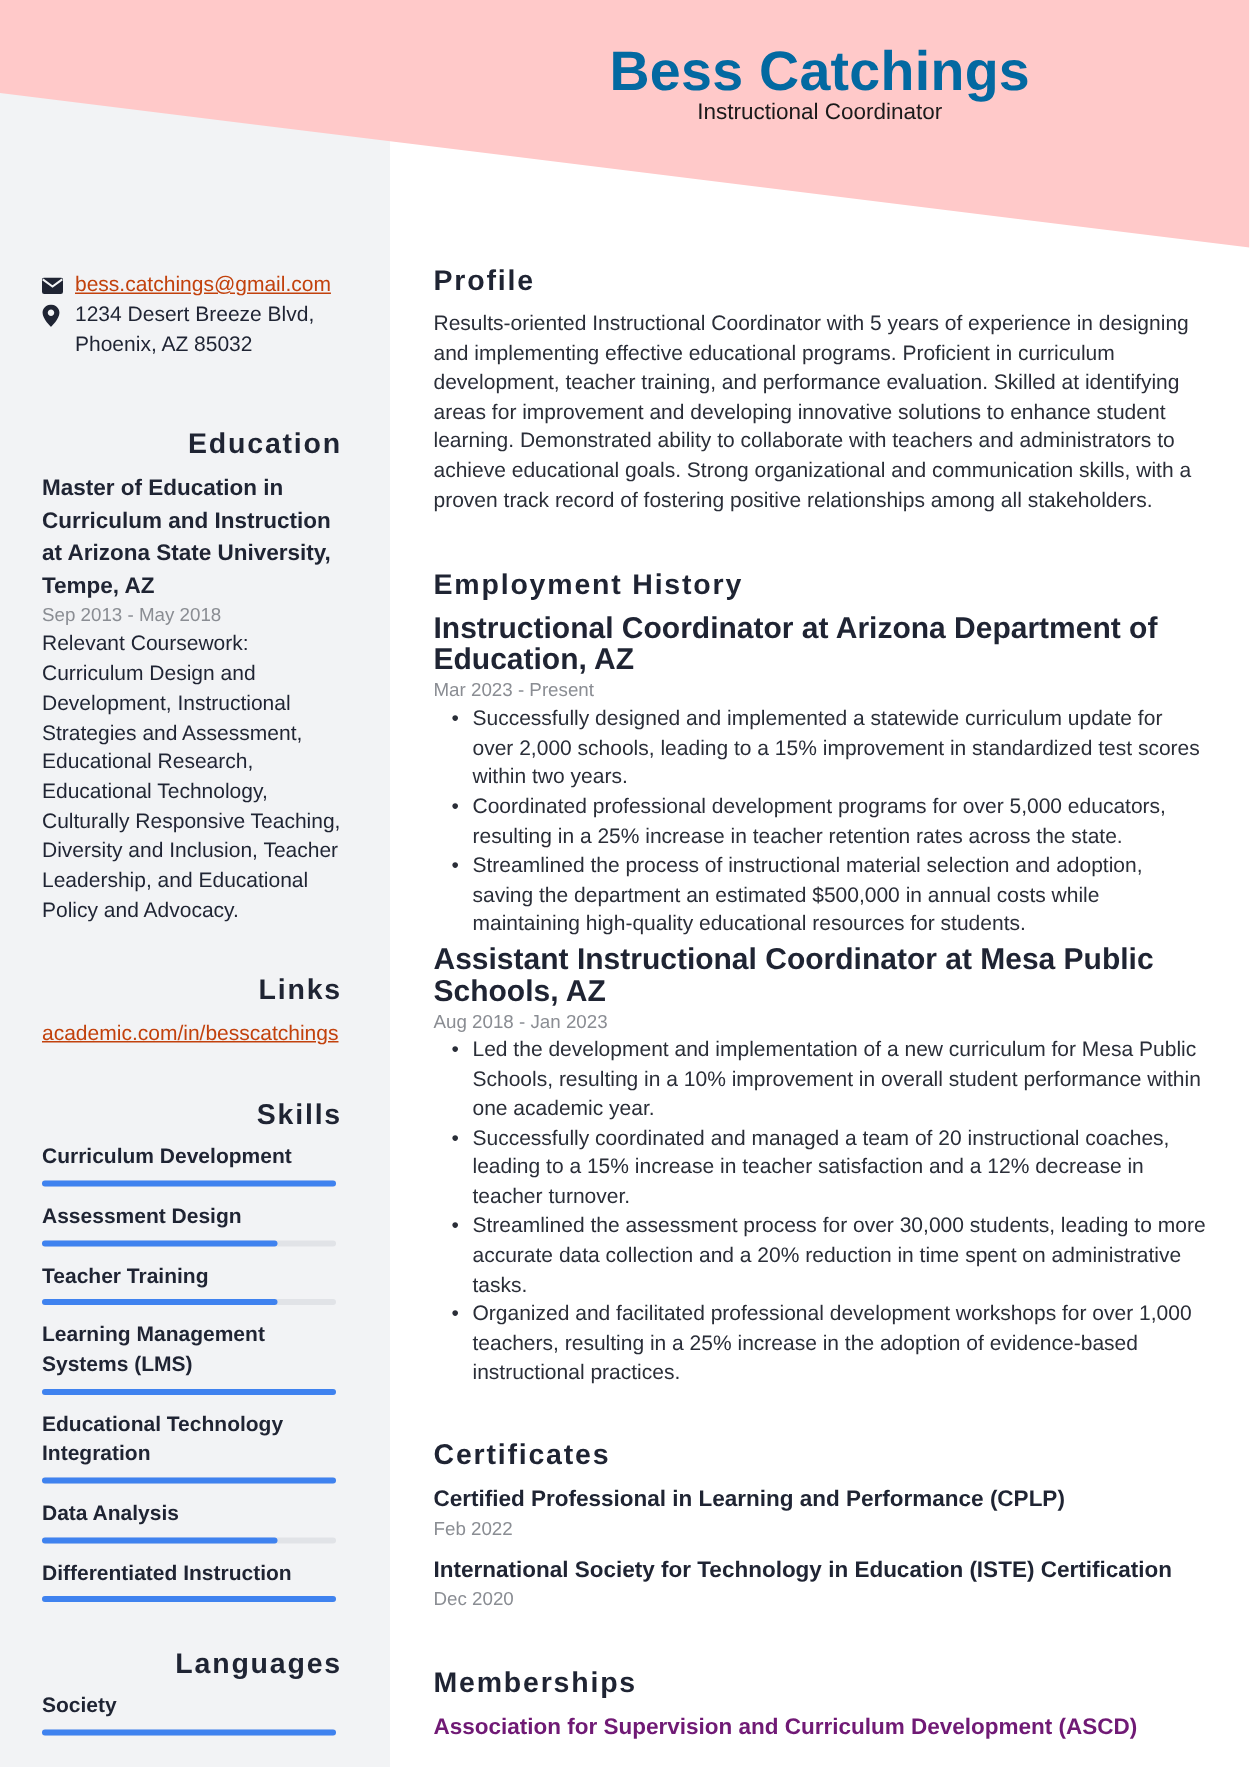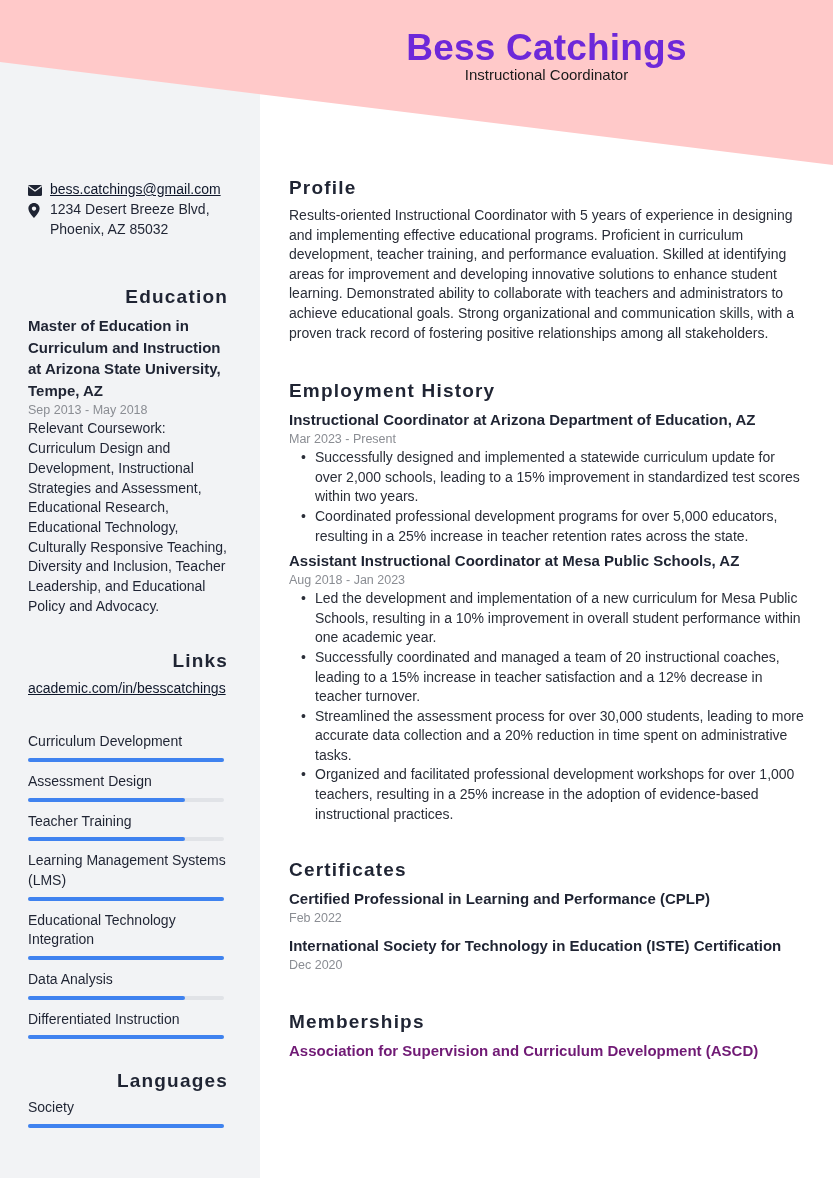--- a/index.html
+++ b/index.html
@@ -1,38 +1,38 @@
 <!DOCTYPE html>
 <html><head>
   <meta charset="utf-8">
   <style>
     * { box-sizing: border-box; margin: 0; padding: 0; }
     html, body { width: 833px; height: 1178px; overflow: hidden; background: #ffffff; }
     body { position: relative; font-family: "Liberation Sans", "DejaVu Sans", sans-serif; color: #1f2433; }
     .sidebar-bg { position: absolute; left: 0; top: 0; width: 260px; height: 1178px; background: #f2f3f5; }
     .header-bg { position: absolute; left: 0; top: 0; width: 833px; height: 170px; }
     .header-bg svg { display: block; }
-    .name { position: absolute; left: 260px; width: 573px; top: 24px; text-align: center; font-size: 37px; font-weight: bold; color: #6d28d9; letter-spacing: 0.2px; line-height: 48px; }
+    .name { position: absolute; left: 260px; width: 573px; top: 24px; text-align: center; font-size: 37px; font-weight: bold; color: #0369a1; letter-spacing: 0.2px; line-height: 48px; }
     .role { position: absolute; left: 260px; width: 573px; top: 65px; text-align: center; font-size: 15px; color: #1a1a1a; line-height: 20px; }
 
     .sidebar { position: absolute; left: 28px; top: 180px; width: 200px; font-size: 14px; line-height: 19.7px; color: #1f2433; }
     .contact-row { display: flex; align-items: flex-start; }
     .contact-icon { width: 22px; flex: 0 0 22px; height: 20px; display: flex; align-items: center; }
     .contact-icon svg { display: block; }
-    .link { color: #0f172a; }
+    .link { color: #c2410c; }
     .side-h { font-size: 19px; font-weight: bold; letter-spacing: 1.2px; color: #1f2433; line-height: 24px; text-align: right; }
     .edu-title { font-size: 15px; font-weight: bold; line-height: 21.5px; color: #1f2433; margin-top: 6px; }
     .date { font-size: 12.5px; color: #8a8d93; line-height: 18px; }
-    .skill-label { font-size: 14px; line-height: 19.7px; }
+    .skill-label { font-size: 14px; line-height: 19.7px; font-weight: bold; }
     .bar { width: 196px; height: 4px; border-radius: 2px; background: #e1e3e7; position: relative; margin-top: 6px; margin-bottom: 10px; }
     .bar-fill { position: absolute; left: 0; top: 0; height: 4px; border-radius: 2px; background: #3f82ef; }
 
     .main { position: absolute; left: 289px; top: 176px; width: 515px; font-size: 14px; line-height: 19.6px; color: #2a2e38; }
     .main-h { font-size: 19px; font-weight: bold; letter-spacing: 1.2px; color: #1f2433; line-height: 24px; margin-bottom: 6px; }
-    .job-title { font-size: 15px; font-weight: bold; color: #1f2433; line-height: 21px; }
+    .job-title { font-size: 20px; font-weight: bold; color: #1f2433; line-height: 21px; }
     .bullets { list-style: none; margin-left: 26px; }
     .bullets li { position: relative; line-height: 19.6px; }
     .bullets li::before { content: "•"; position: absolute; left: -14px; top: 0; }
     .cert-title { font-size: 15px; font-weight: bold; color: #1f2433; line-height: 21px; }
     .mem-title { font-size: 15px; font-weight: bold; color: #701a75; line-height: 21px; }
   </style>
 </head>
 <body>
 
 <div class="sidebar-bg"></div>
@@ -75,20 +75,21 @@
     <div class="date">Sep 2013 - May 2018</div>
     <div>Relevant Coursework: Curriculum Design and Development, Instructional Strategies and Assessment, Educational Research, Educational Technology, Culturally Responsive Teaching, Diversity and Inclusion, Teacher Leadership, and Educational Policy and Advocacy.</div>
   </div>
 
   <div style="margin-top:33px;">
     <div class="side-h">Links</div>
     <a class="link" href="#" style="display:block;margin-top:6px;">academic.com/in/besscatchings</a>
   </div>
 
   <div style="margin-top:33px;">
+    <div class="side-h" style="margin-bottom:5px;">Skills</div>
     <div>
       <div class="skill-label">Curriculum Development</div>
       <div class="bar">
           <div class="bar-fill" style="width:100%"></div>
         </div>
     </div>
     <div>
       <div class="skill-label">Assessment Design</div>
       <div class="bar">
           <div class="bar-fill" style="width:80%"></div>
@@ -145,20 +146,21 @@
 
   <div style="margin-top:36px;">
     <div class="main-h">Employment History</div>
 
     <div>
       <div class="job-title">Instructional Coordinator at Arizona Department of Education, AZ</div>
       <div class="date">Mar 2023 - Present</div>
       <ul class="bullets">
         <li>Successfully designed and implemented a statewide curriculum update for over 2,000 schools, leading to a 15% improvement in standardized test scores within two years.</li>
         <li>Coordinated professional development programs for over 5,000 educators, resulting in a 25% increase in teacher retention rates across the state.</li>
+        <li>Streamlined the process of instructional material selection and adoption, saving the department an estimated $500,000 in annual costs while maintaining high-quality educational resources for students.</li>
       </ul>
     </div>
 
     <div style="margin-top:4px;">
       <div class="job-title">Assistant Instructional Coordinator at Mesa Public Schools, AZ</div>
       <div class="date">Aug 2018 - Jan 2023</div>
       <ul class="bullets">
         <li>Led the development and implementation of a new curriculum for Mesa Public Schools, resulting in a 10% improvement in overall student performance within one academic year.</li>
         <li>Successfully coordinated and managed a team of 20 instructional coaches, leading to a 15% increase in teacher satisfaction and a 12% decrease in teacher turnover.</li>
         <li>Streamlined the assessment process for over 30,000 students, leading to more accurate data collection and a 20% reduction in time spent on administrative tasks.</li>

